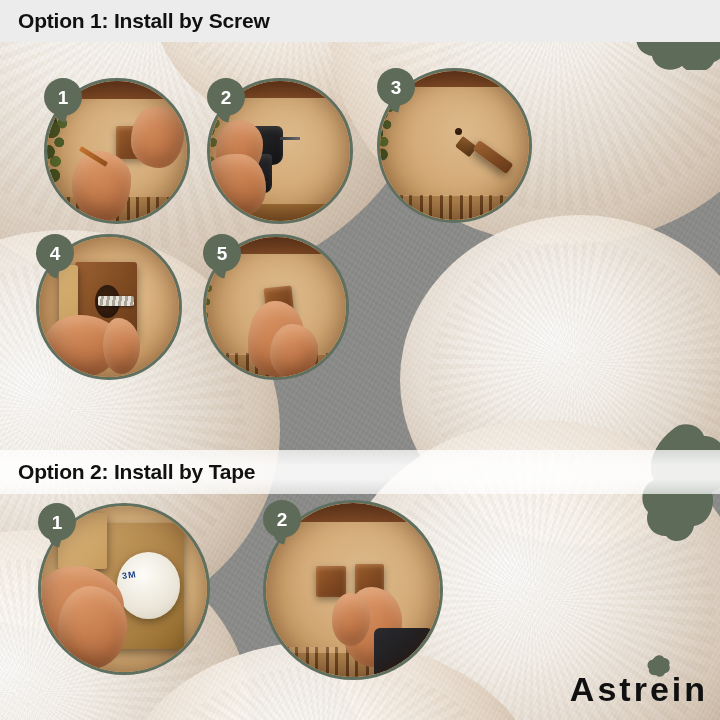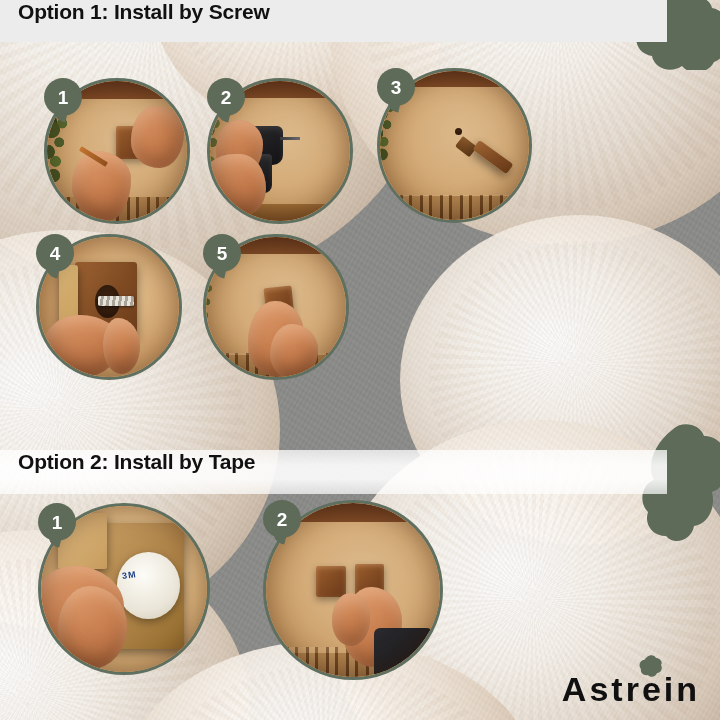--- a/index.html
+++ b/index.html
@@ -71,22 +71,23 @@
   
   .blob {
     position: absolute;
     pointer-events: none;
   }
 
   
   .title-bar {
     position: absolute;
     left: 0;
-    width: 667px;
+    width: 720px;
     display: flex;
+    align-items: center;
     background: linear-gradient(to bottom,
                 rgba(255,255,255,0.74) 0%,
                 rgba(255,255,255,0.90) 35%,
                 rgba(255,255,255,0.90) 66%,
                 rgba(255,255,255,0.70) 100%);
   }
   .title-bar.t1 { top: 0;   height: 42px; background: #ececec; }
   .title-bar.t2 { top: 412px; height: 44px; margin-top: 38px; }
   .title-text {
     margin-left: 18px;
@@ -282,21 +283,21 @@
     height: 13px;
     background: #5d6b58;
     border-radius: 0 0 0 10px;
     transform: rotate(14deg);
     z-index: -1;
   }
 
   
   .brand {
     position: absolute;
-    right: 20px;
+    right: 12px;
     bottom: 14px;
     display: flex;
     align-items: flex-start;
   }
   .brand-text {
     font-size: 34px;
     font-weight: 700;
     letter-spacing: 3px;
     color: #101010;
     line-height: 1;

